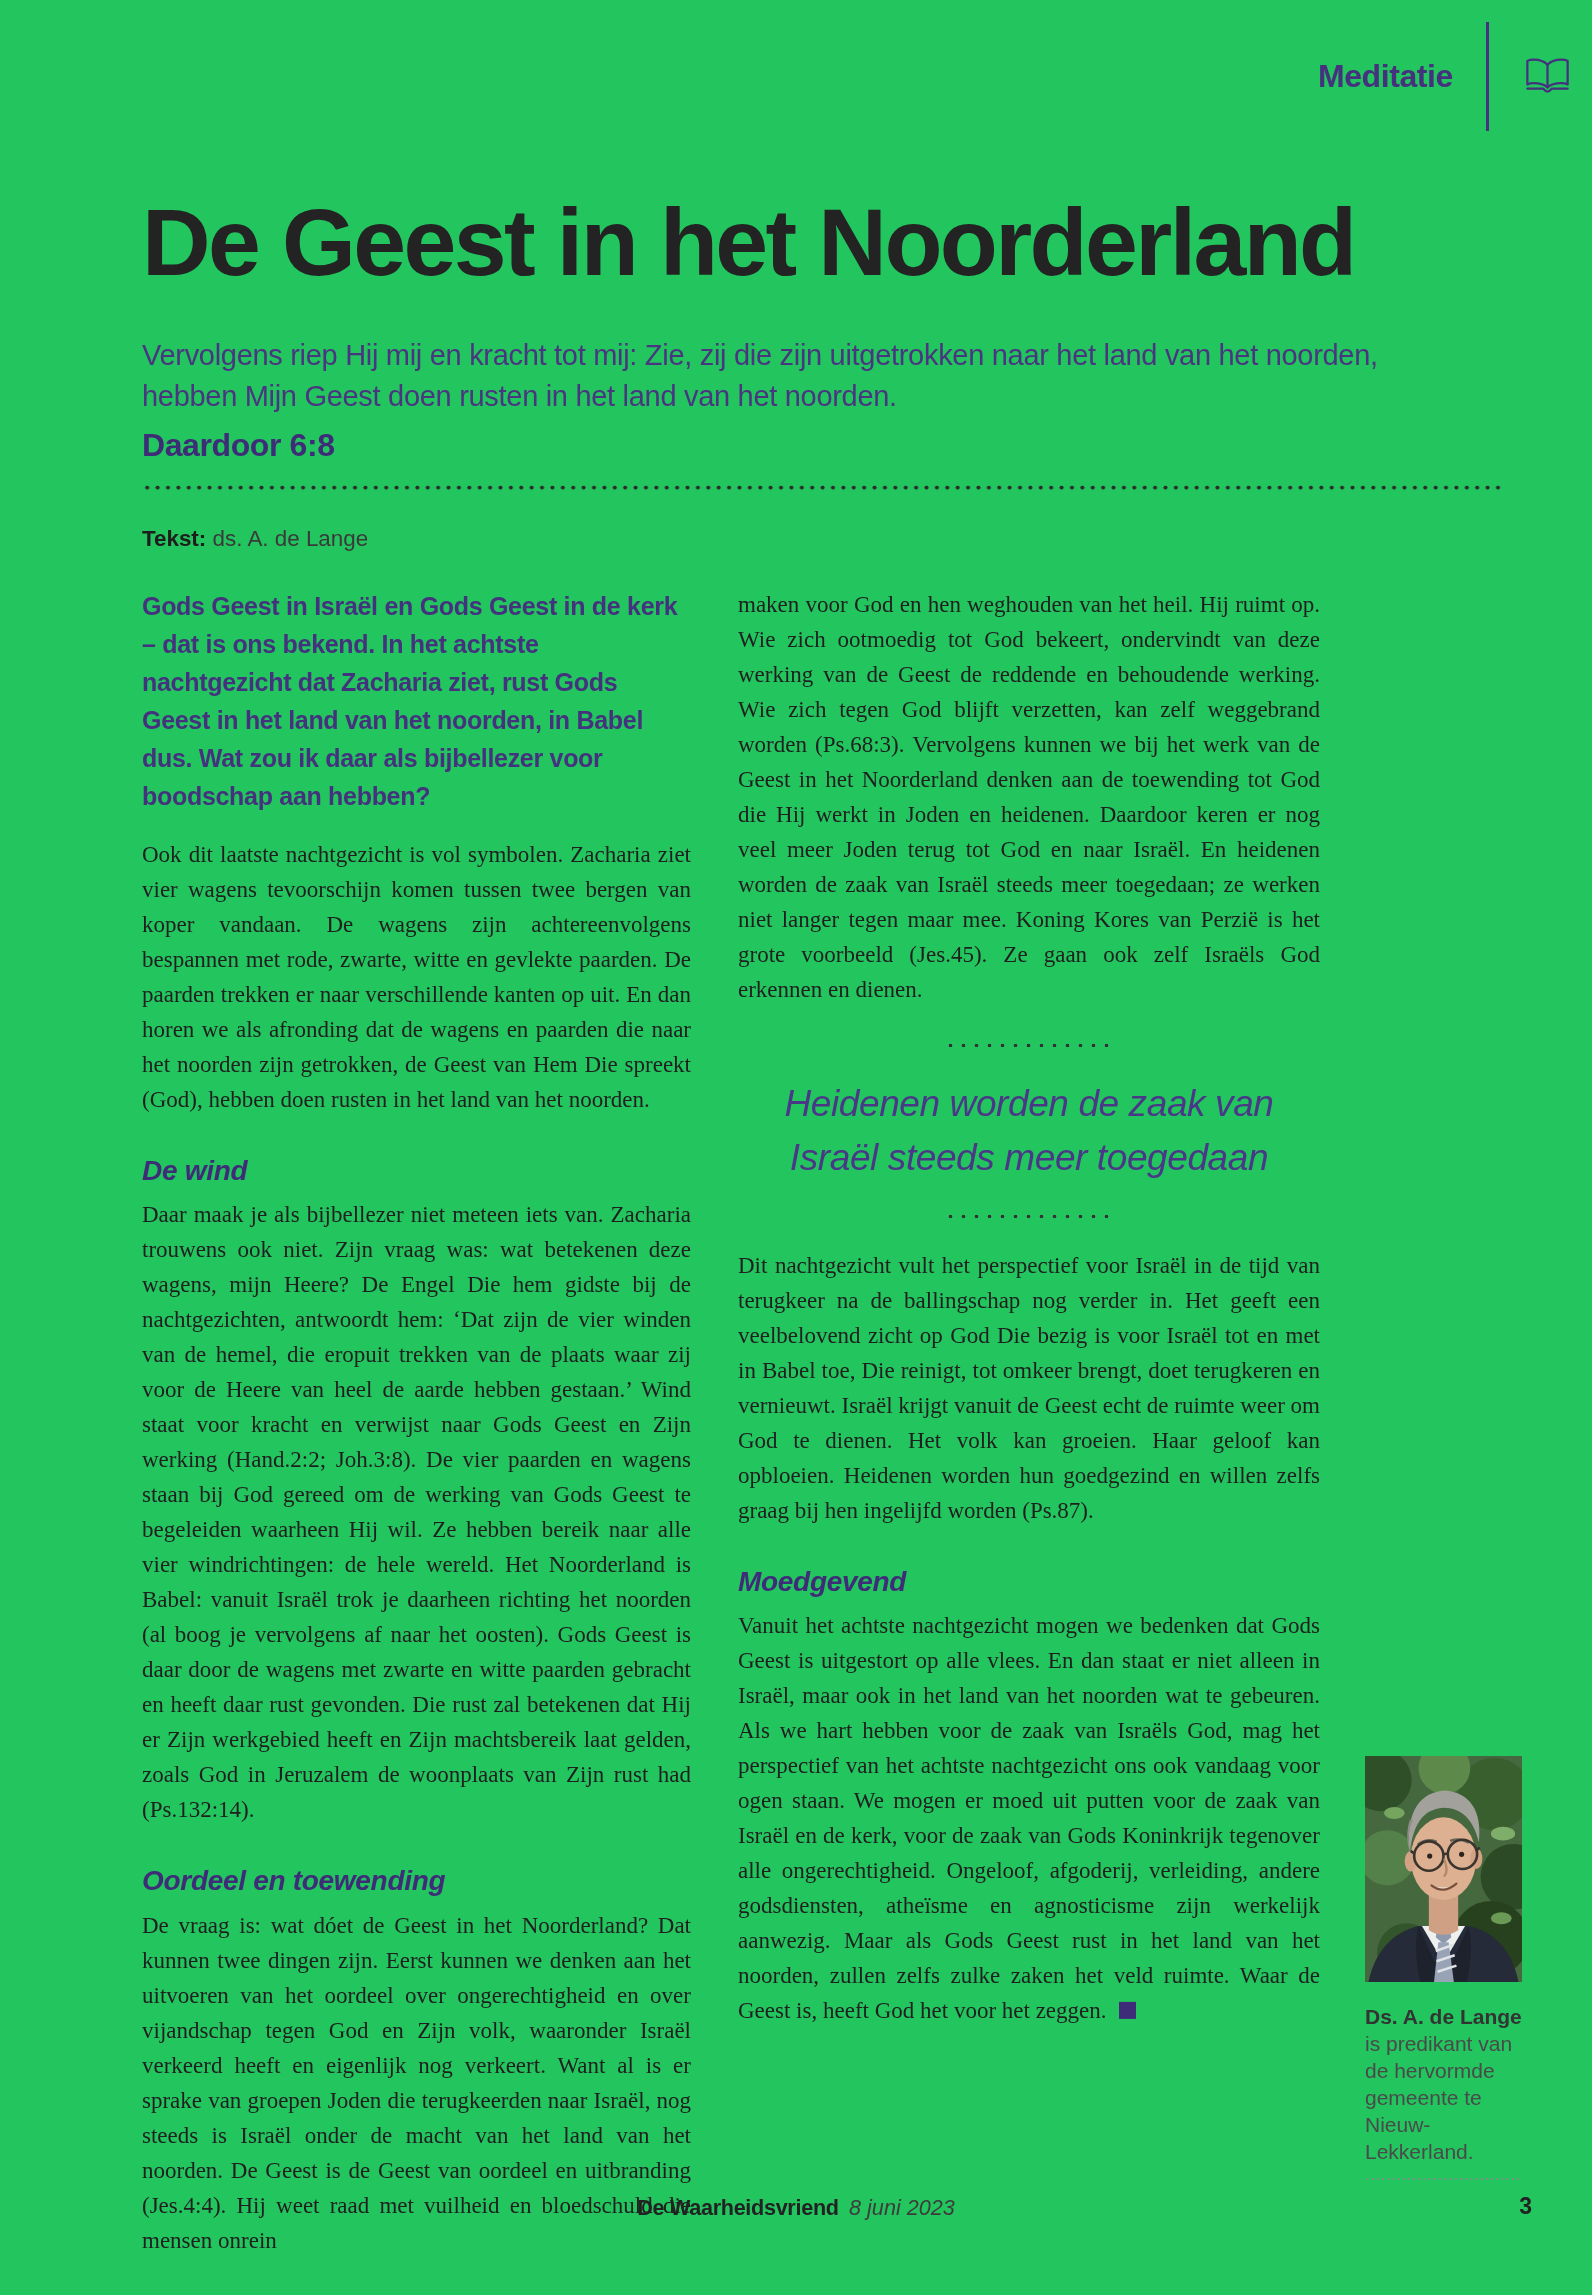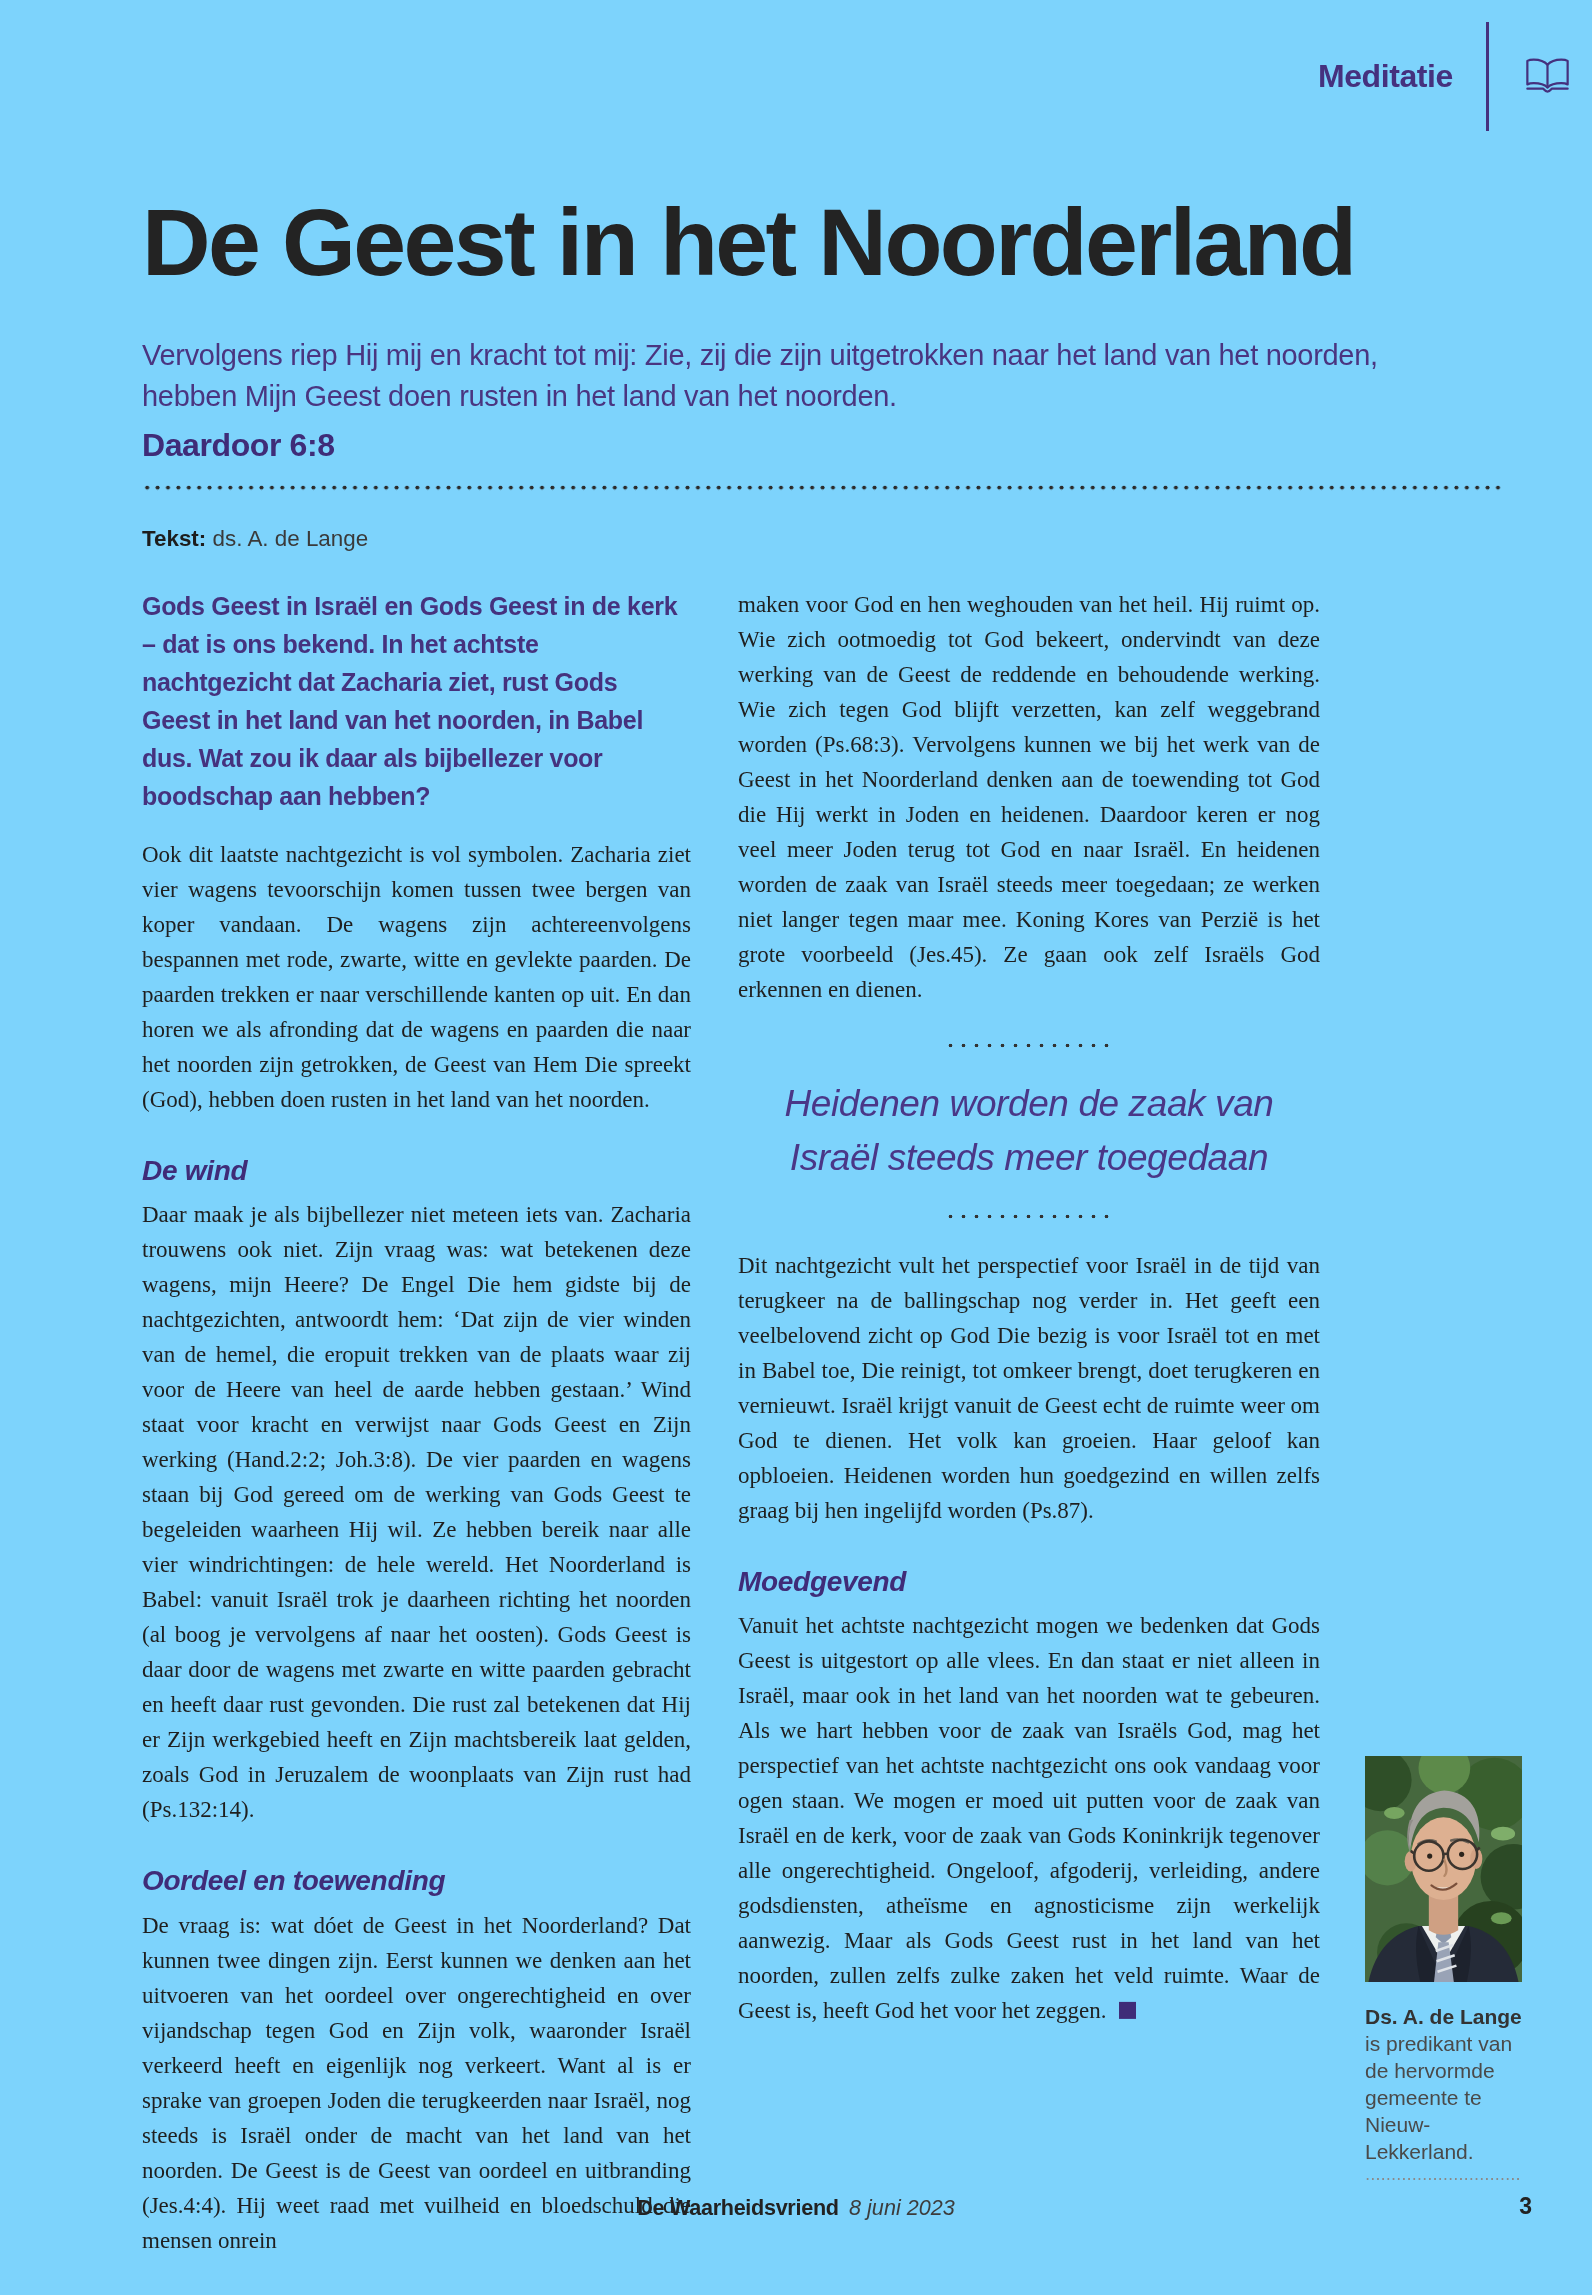--- a/index.html
+++ b/index.html
@@ -1,19 +1,19 @@
 <!DOCTYPE html>
 <html lang="nl" style="font-size:14px"><head>
 <meta charset="utf-8">
 <style>
   * { margin:0; padding:0; box-sizing:border-box; }
   html,body { background:#e9e9e9; }
   .page {
     position:relative; width:1592px; height:2295px;
-    background:#7dd3fc; overflow:hidden;
+    background:#22c55e; overflow:hidden;
     font-family:"Liberation Sans", sans-serif;
   }
 
   
   .page-header {
     position:absolute; top:22.4px; right:22.4px; height:109px;
     display:flex; align-items:center;
   }
   .category-label {
     font-size:32px; font-weight:700; color:#45317e;

